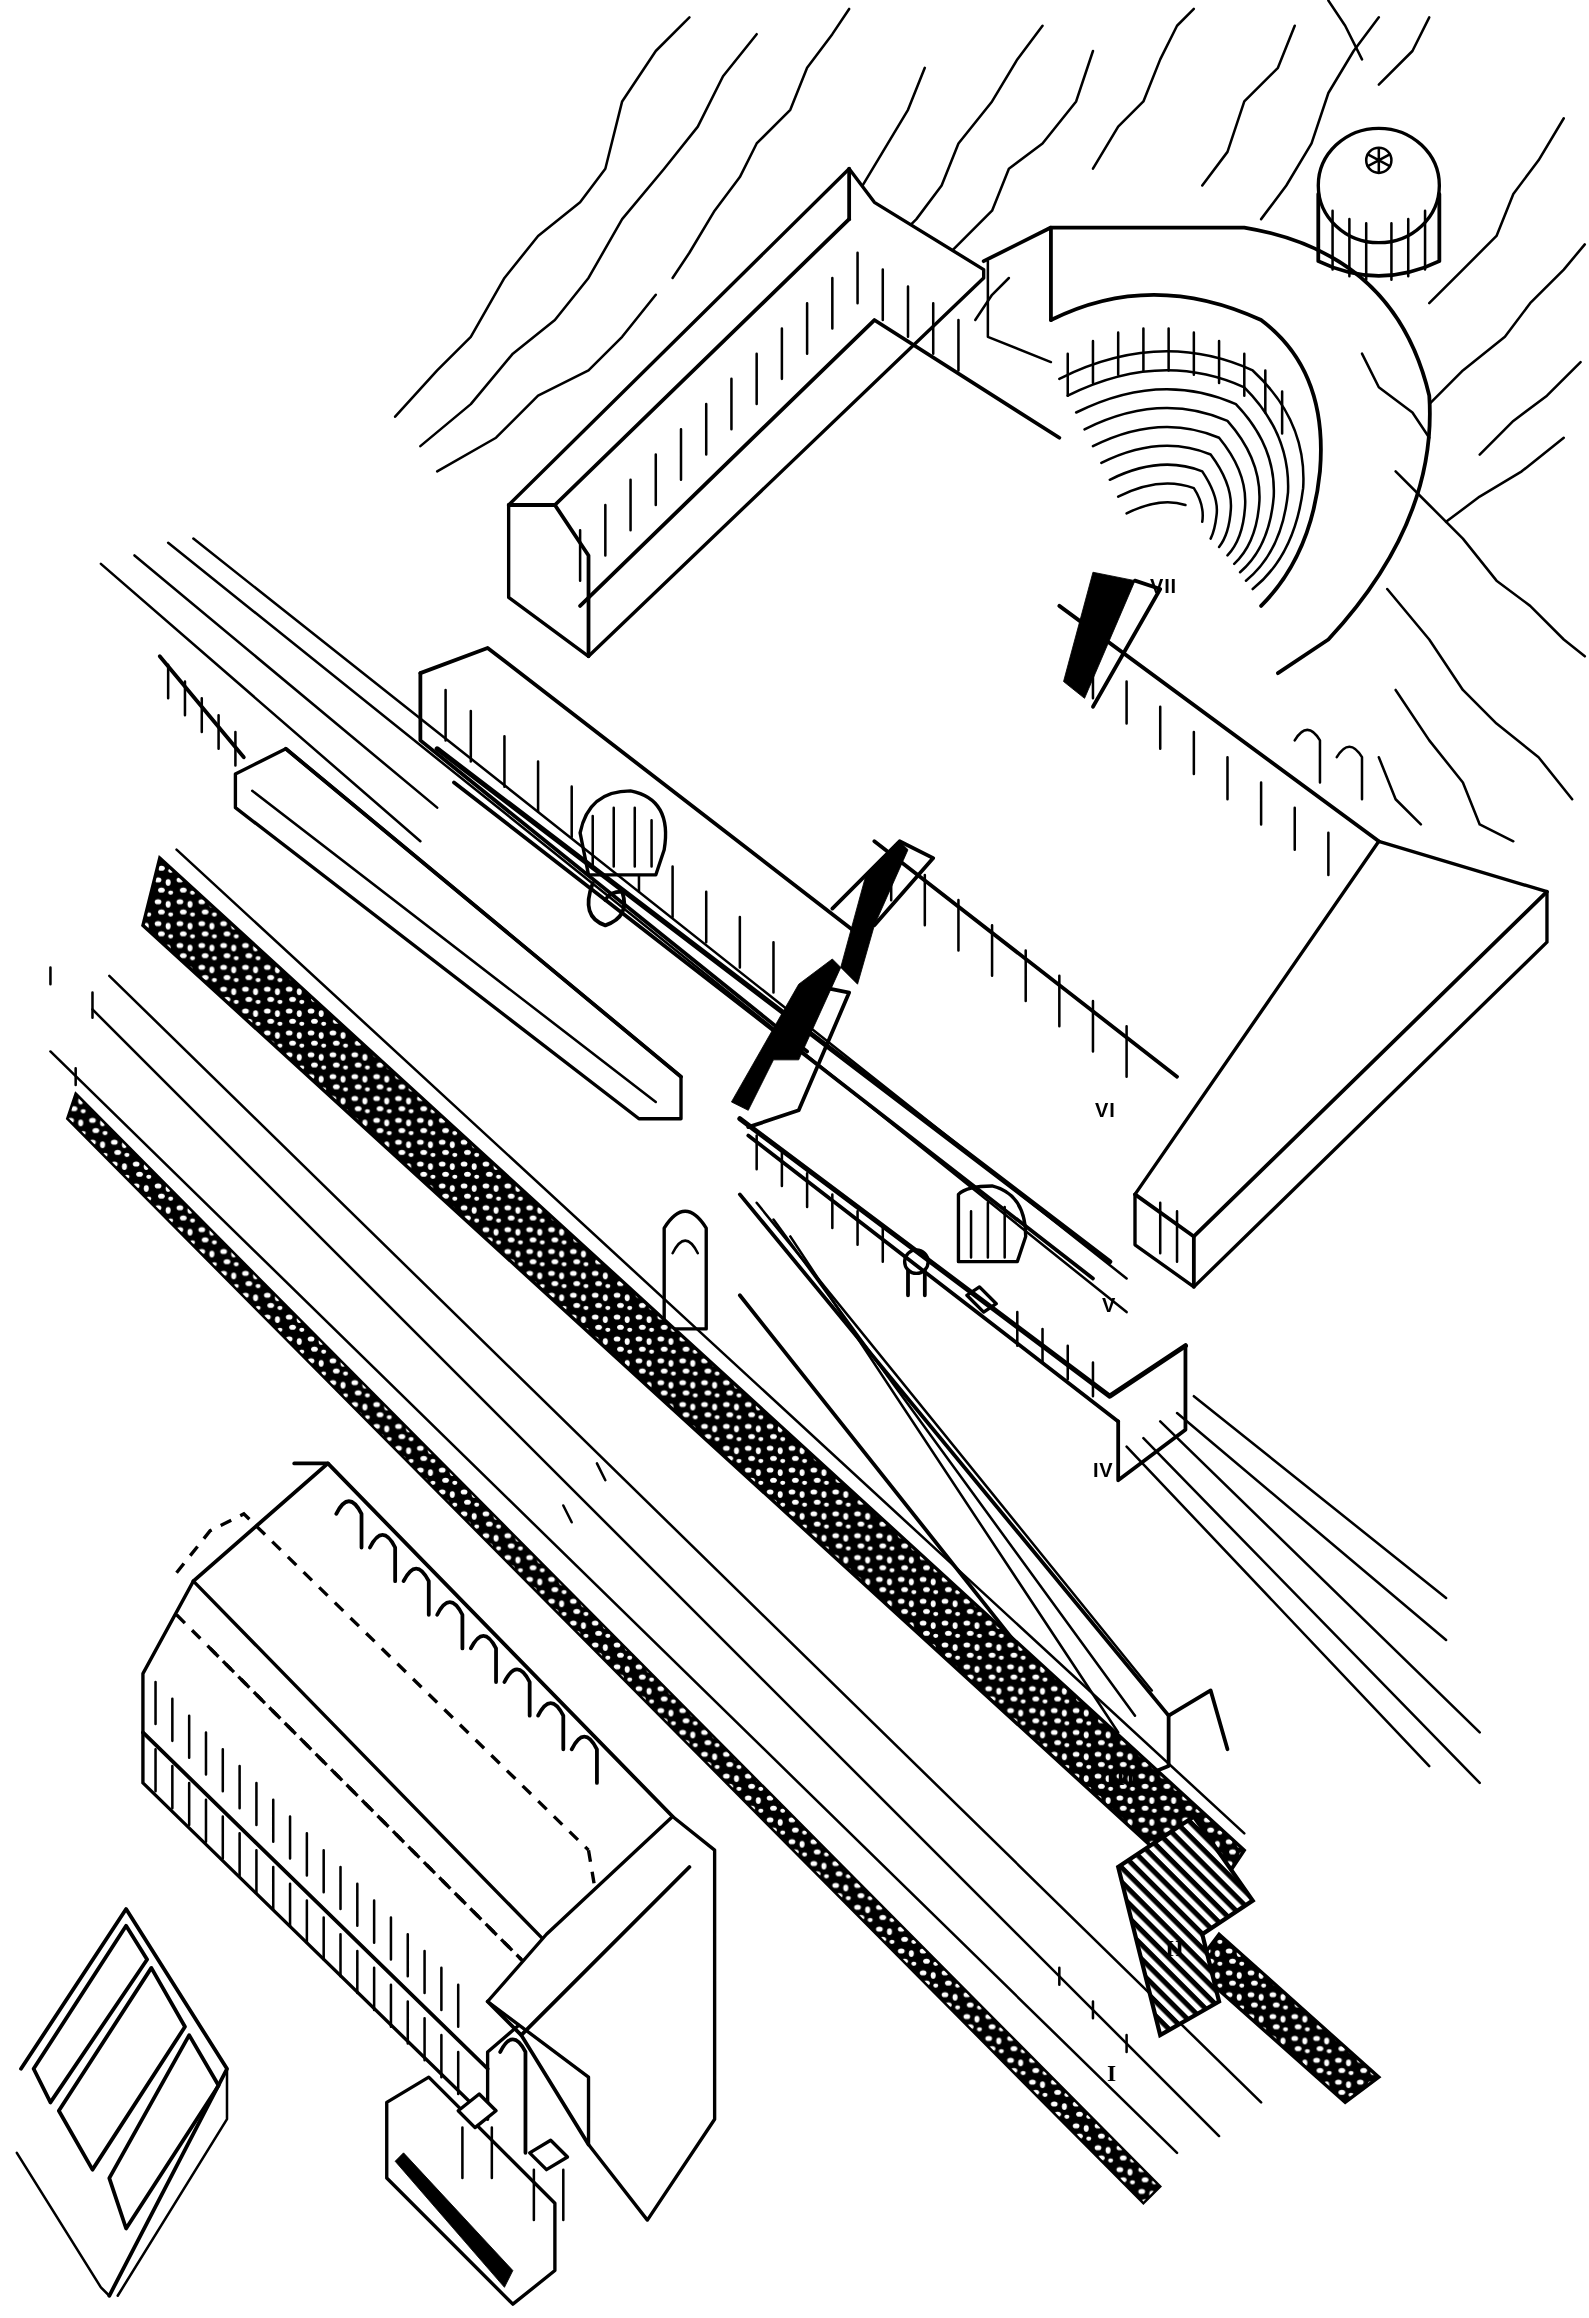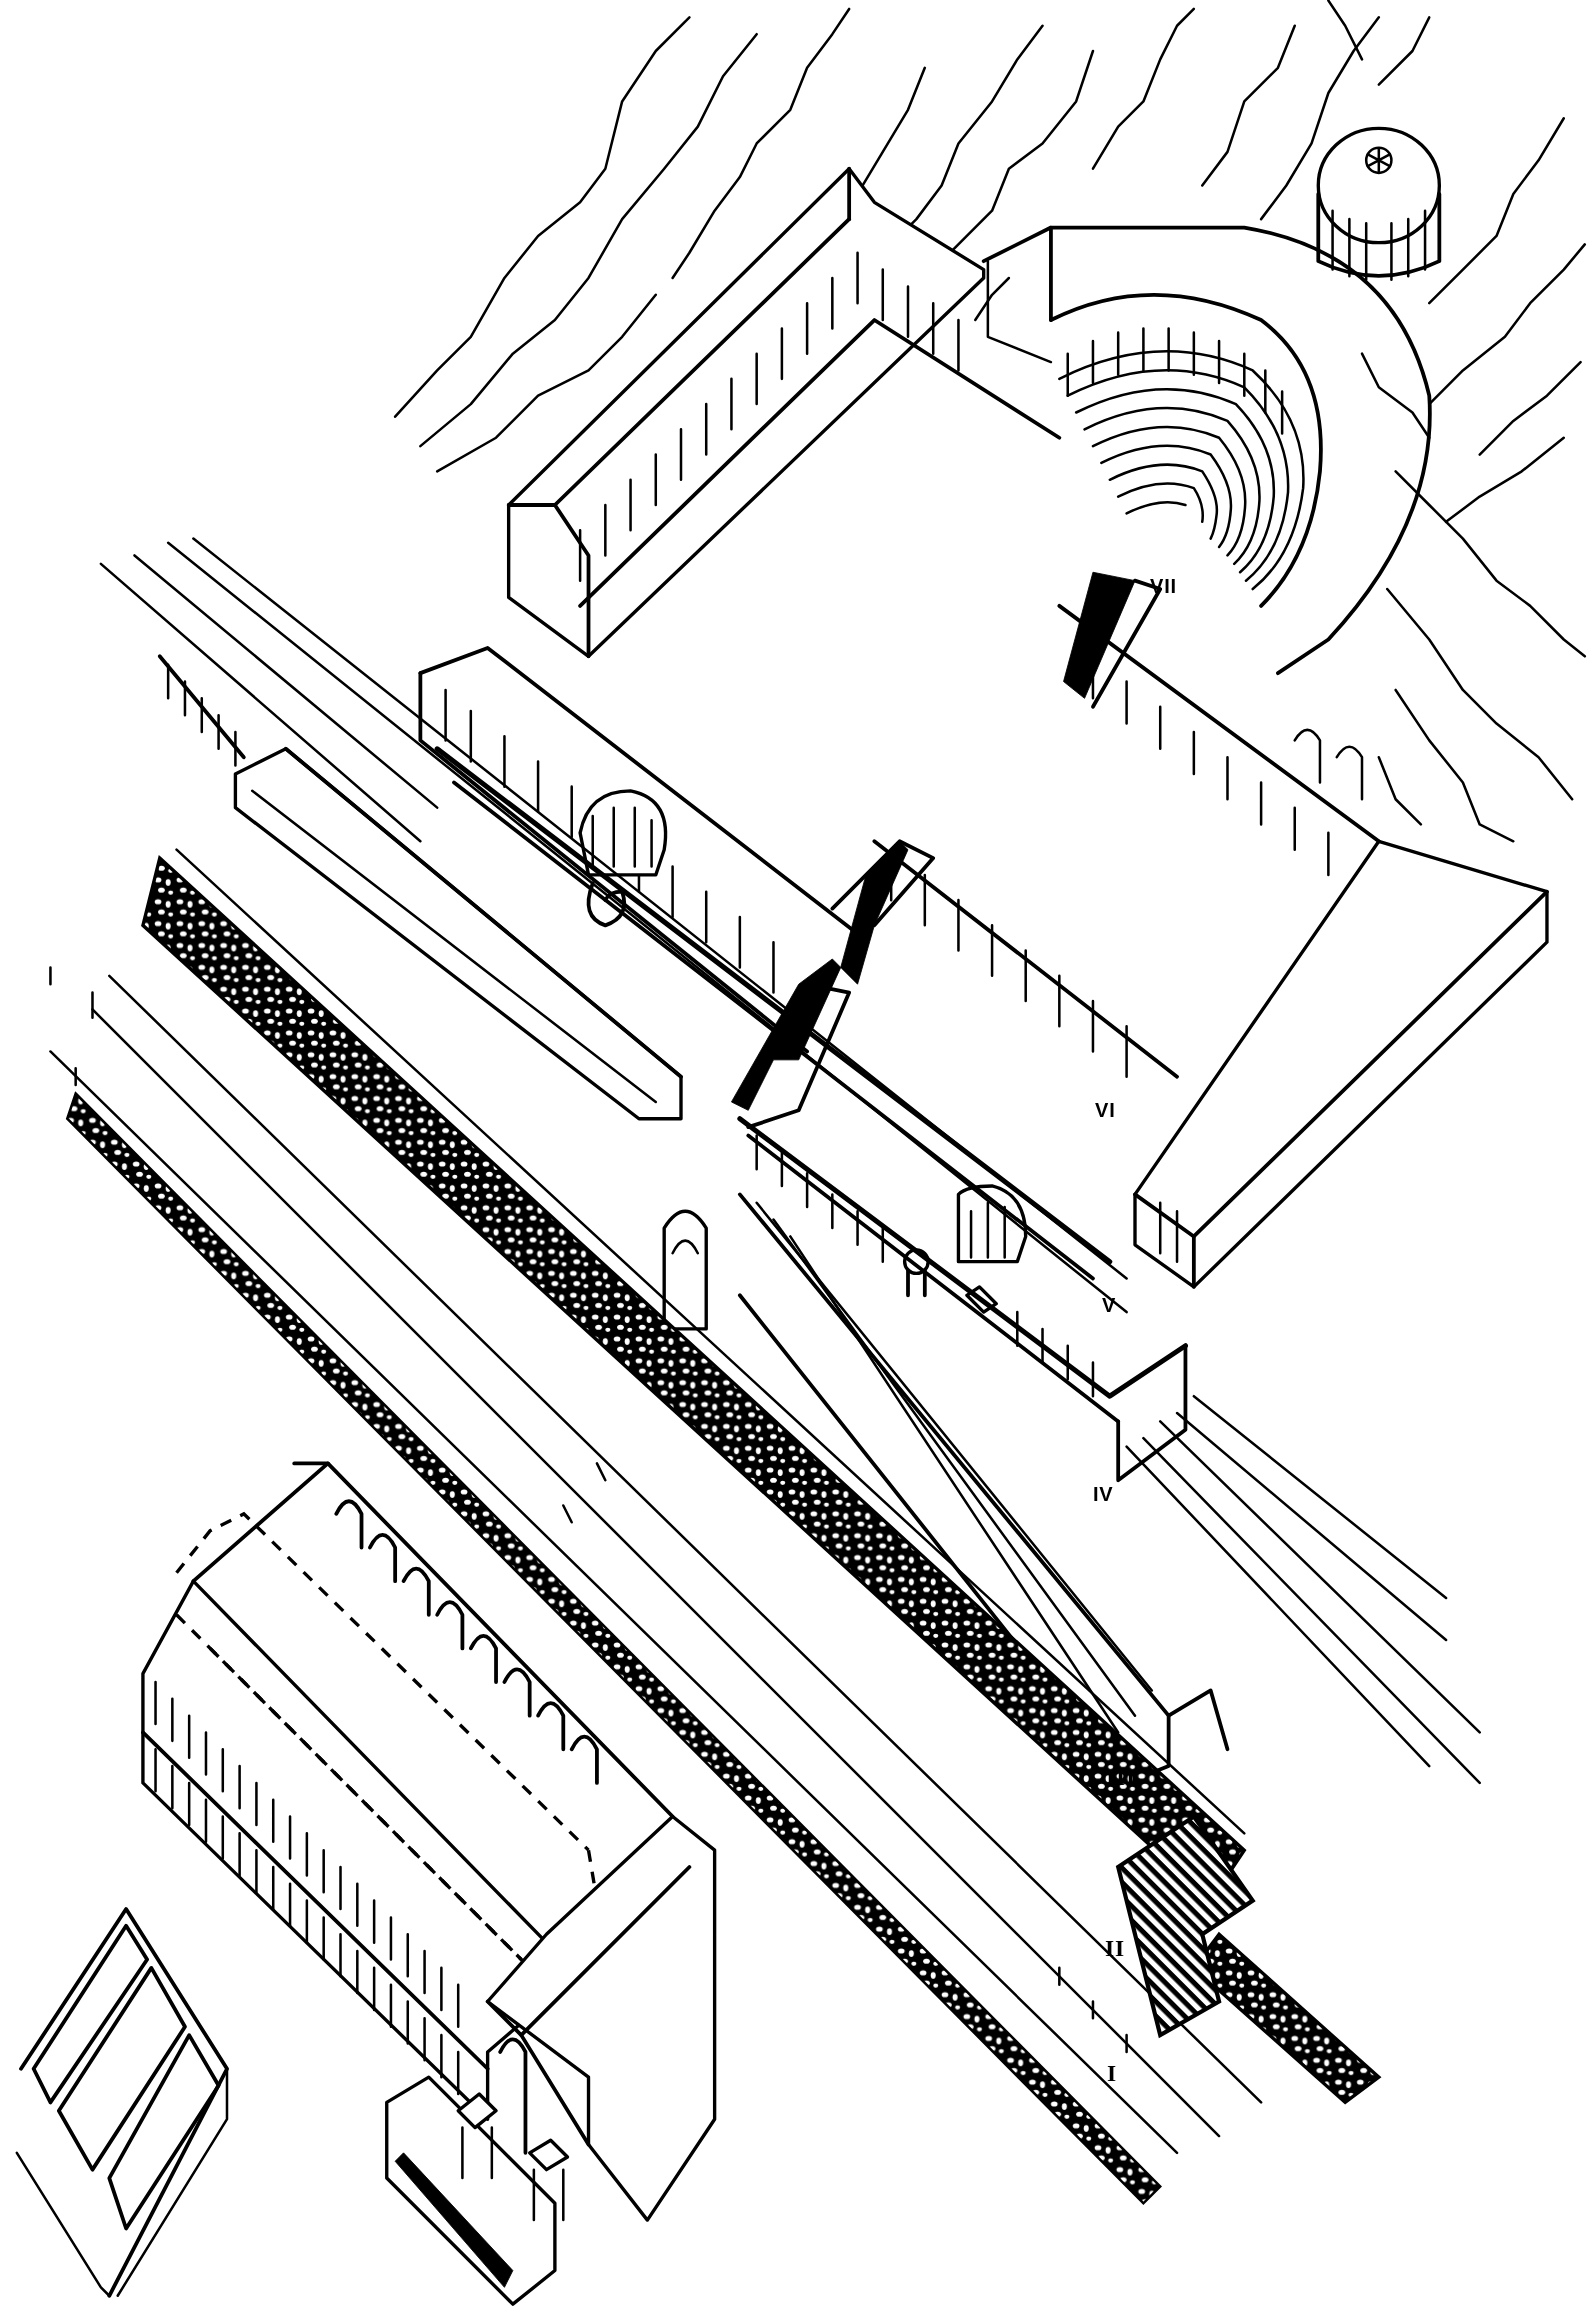--- a/index.html
+++ b/index.html
@@ -248,17 +248,17 @@
   <g>
     <path class="ln thin" d="M60 1150 L60 1170 M110 1180 L110 1210 M90 1270 L90 1290"></path>
     <path class="ln thin" d="M710 1740 L720 1760 M670 1790 L680 1810"></path>
     <path class="ln thin" d="M1260 2340 L1260 2360 M1300 2380 L1300 2400 M1340 2420 L1340 2440"></path>
   </g>
 </svg>
 
 <div class="label" style="left:1150px; top:538px;margin-top:38px;">VII</div>
 <div class="label" style="left:1095px; top:1100px;">VI</div>
 <div class="label" style="left:1102px; top:1295px;">V</div>
-<div class="label" style="left:1093px; top:1460px;margin-top:24px;">IV</div>
+<div class="label" style="left:1093px; top:1460px;">IV</div>
 <div class="label label-serif" style="left:1090px; top:1766px;">III</div>
-<div class="label label-serif" style="left:1089px; top:1937px;">II</div>
+<div class="label label-serif" style="left:1149px; top:1937px;">II</div>
 <div class="label label-serif" style="left:1091px; top:2062px;">I</div>
 
 
 </body></html>

